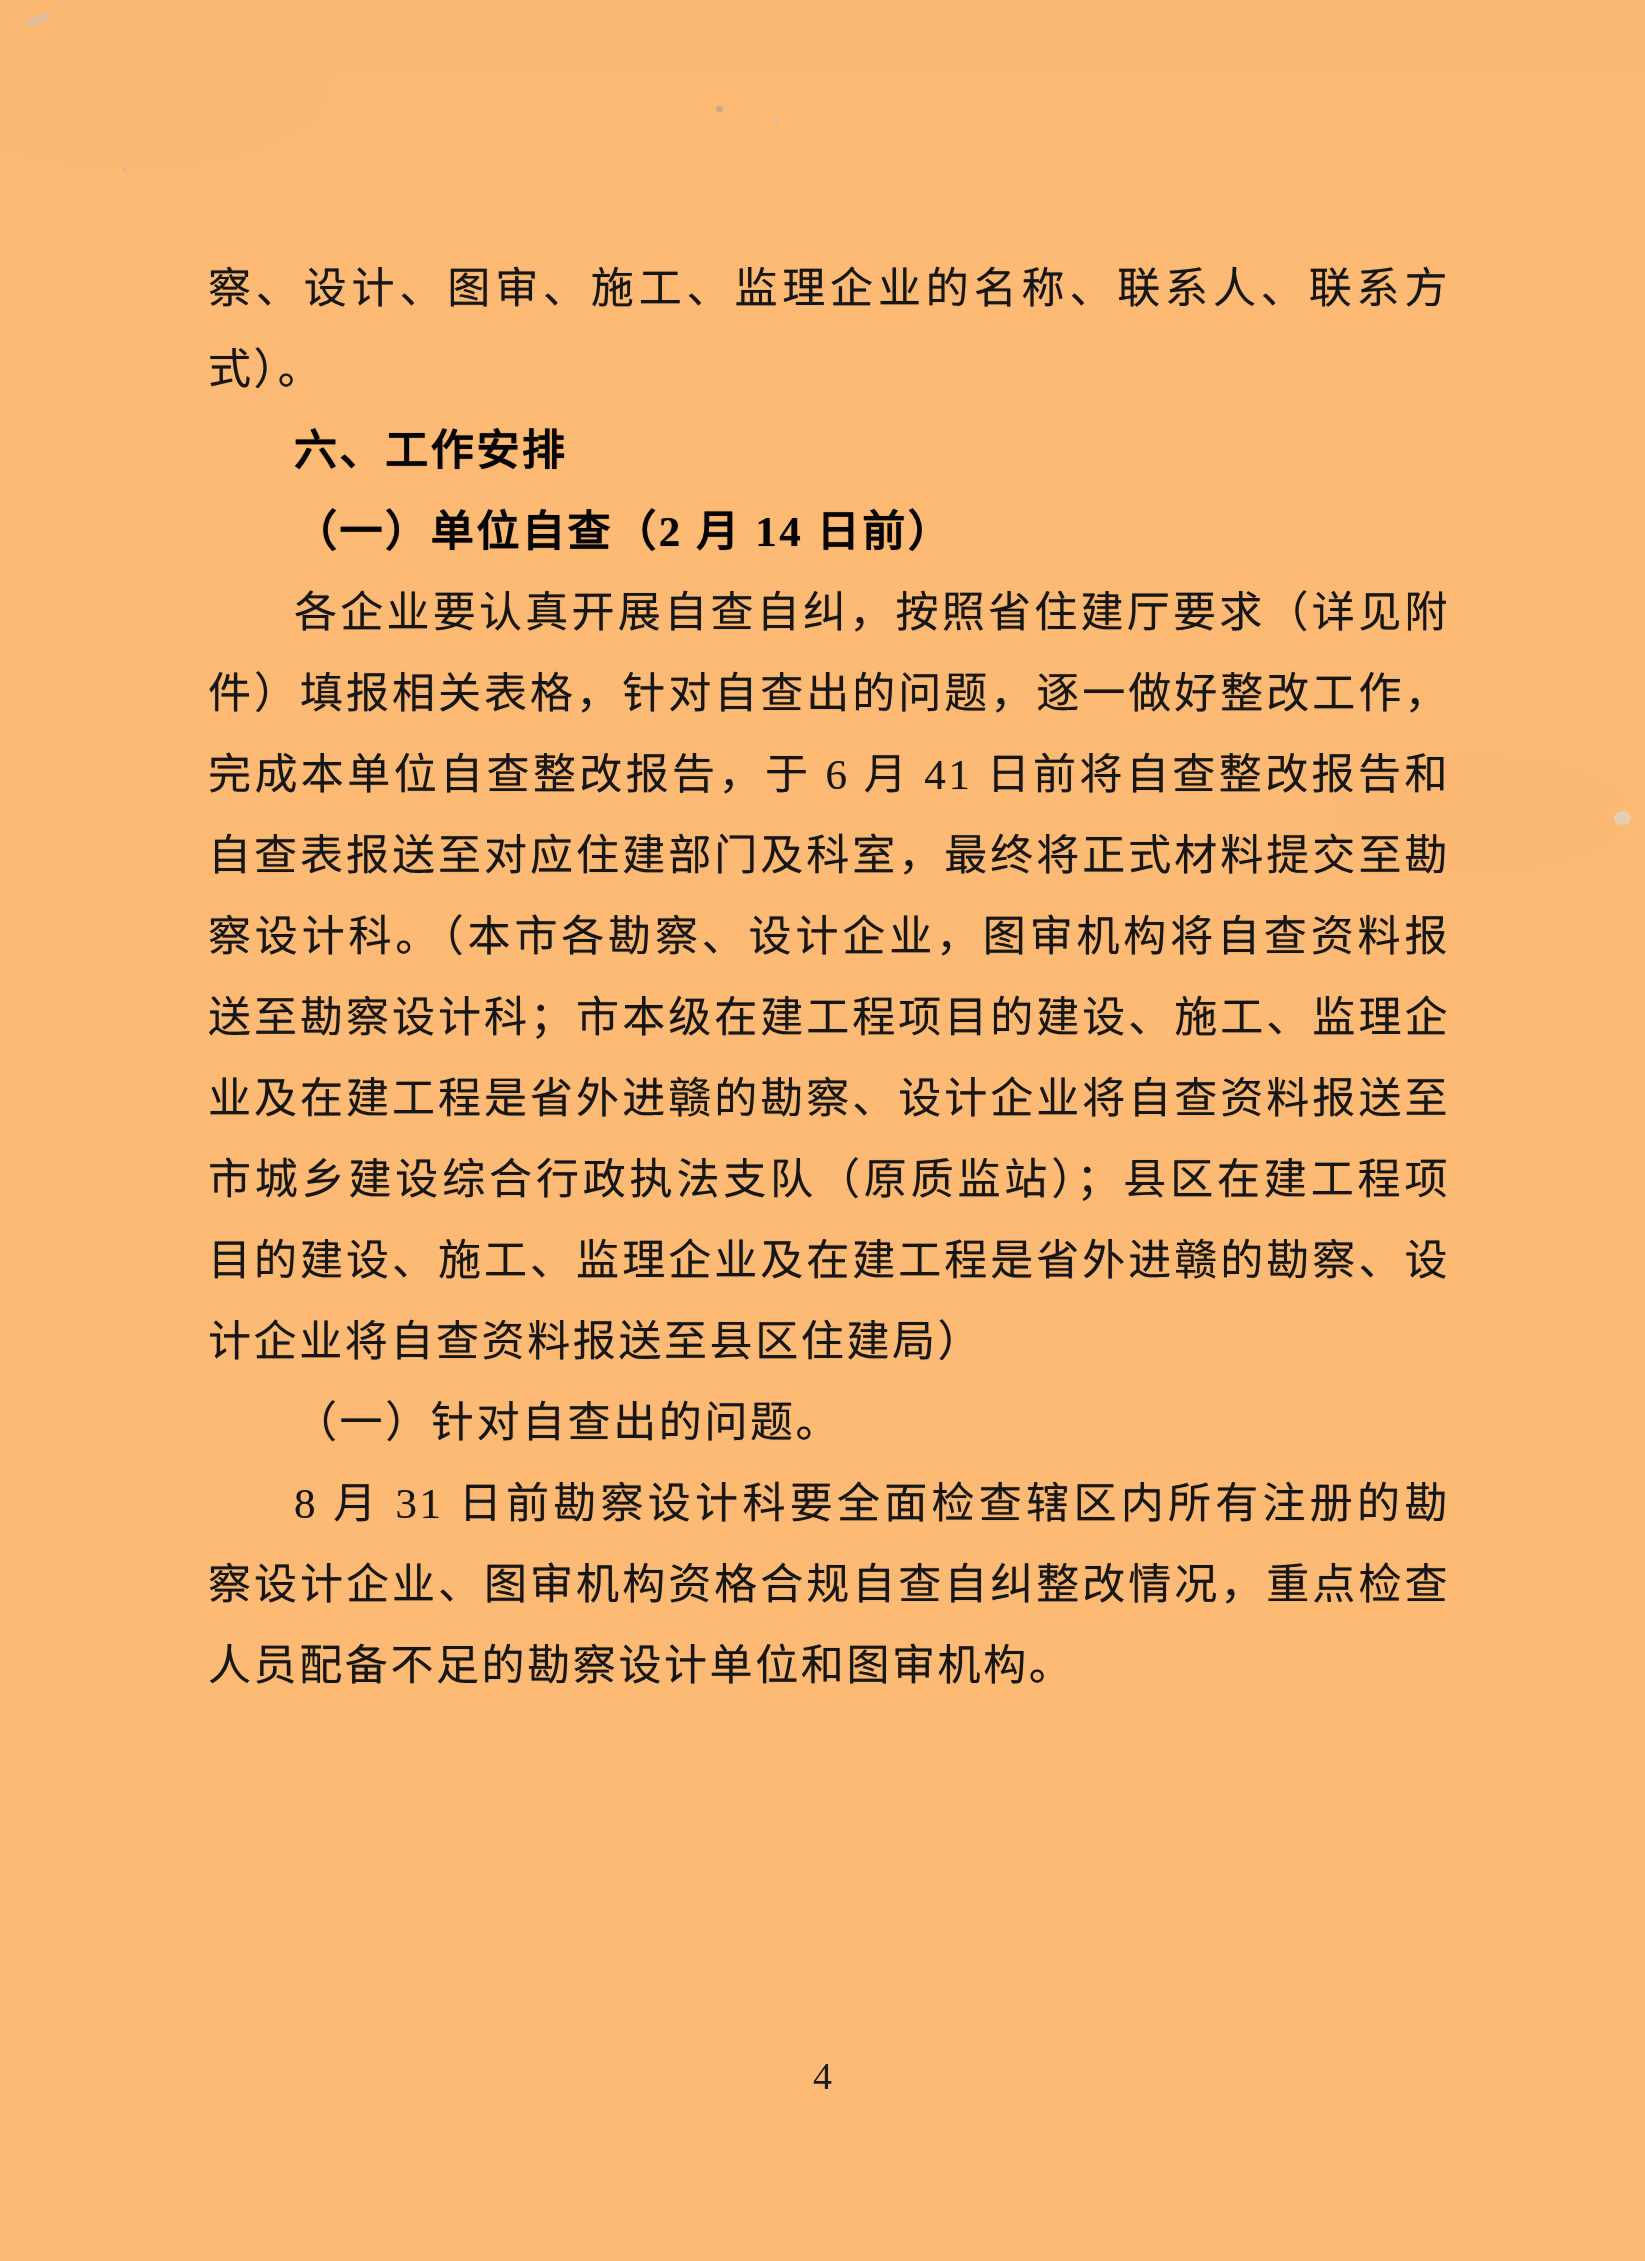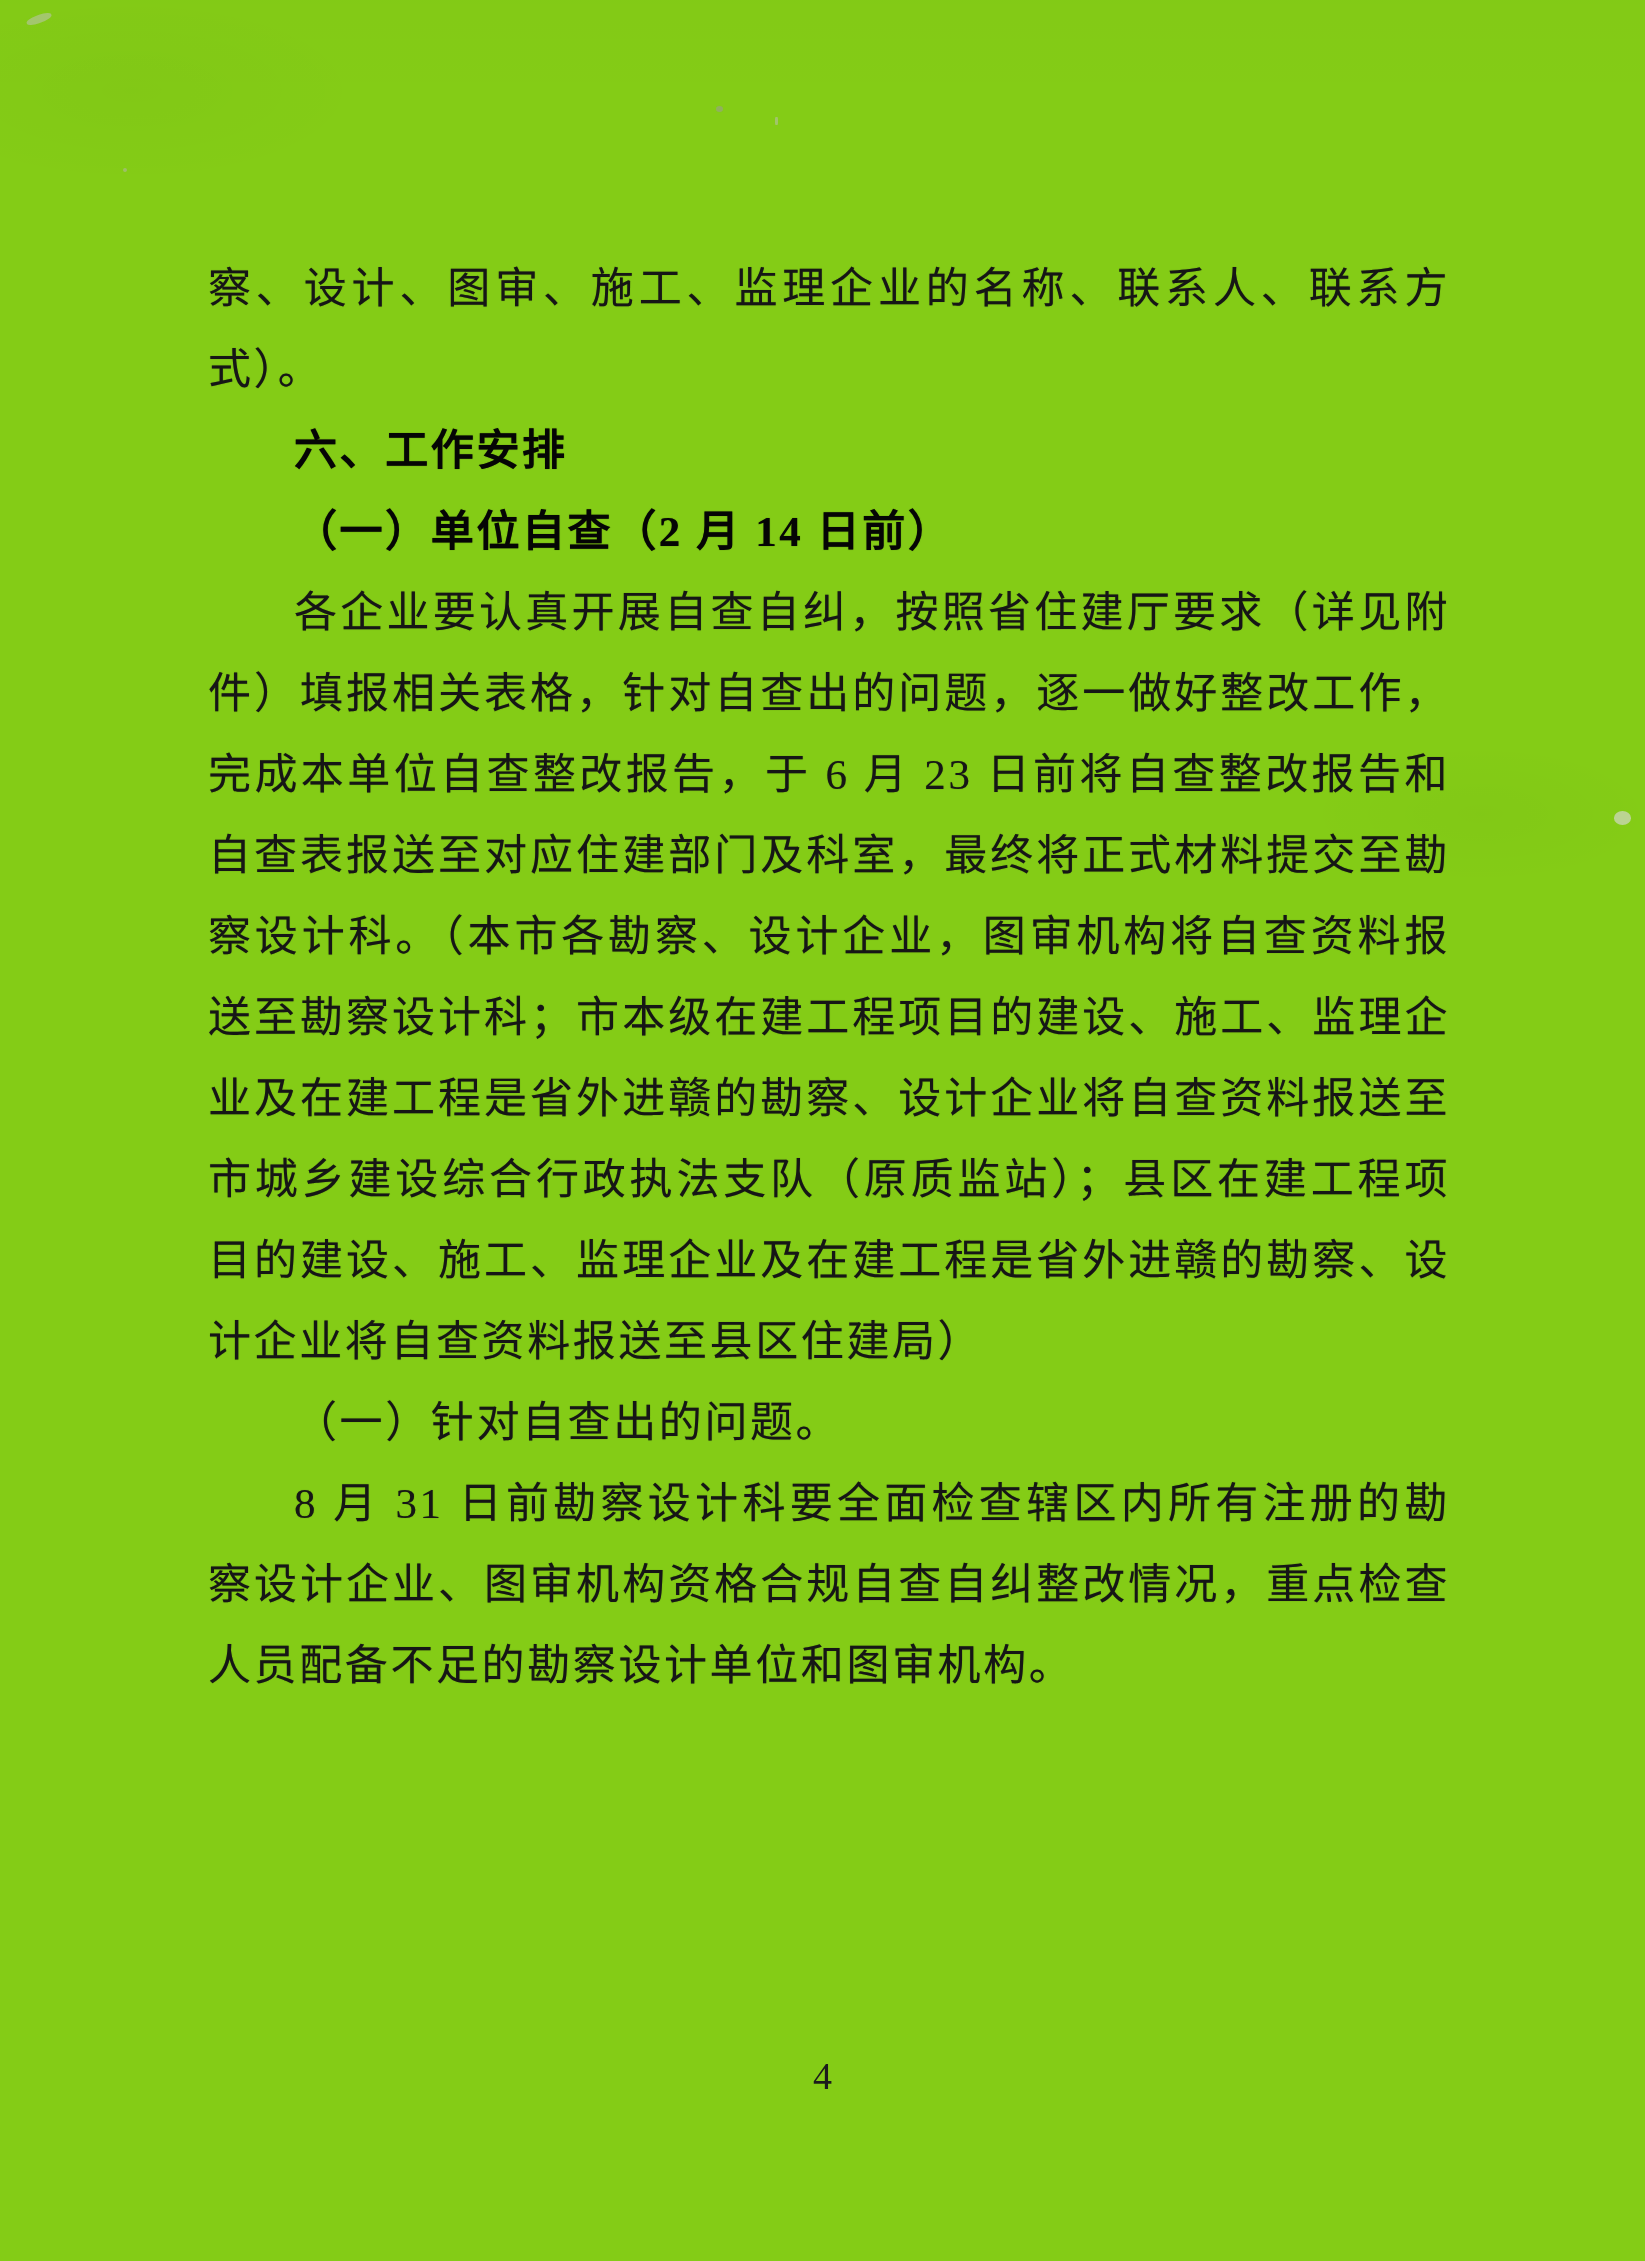--- a/index.html
+++ b/index.html
@@ -4,21 +4,21 @@
 <style>
   html, body {
     margin: 0;
     padding: 0;
     background: #ffffff;
   }
   .page {
     position: relative;
     width: 1645px;
     height: 2261px;
-    background: #84cc16;
+    background: #fdba74;
     overflow: hidden;
     font-family: "Liberation Serif", "DejaVu Serif", serif;
     color: #161616;
   }
   
   .page::before {
     content: "";
     position: absolute;
     inset: 0;
     background:
@@ -85,21 +85,21 @@
   <span class="speck speck-5"></span>
   <span class="speck speck-3"></span>
 
   <div class="content">
     <p class="block first-line-continuation">察、设计、图审、施工、监理企业的名称、联系人、联系方式）。</p>
 
     <p class="block heading">六、工作安排</p>
 
     <p class="block heading">（一）单位自查（2 月 14 日前）</p>
 
-    <p class="block">各企业要认真开展自查自纠，按照省住建厅要求（详见附件）填报相关表格，针对自查出的问题，逐一做好整改工作，完成本单位自查整改报告，于 6 月 23 日前将自查整改报告和自查表报送至对应住建部门及科室，最终将正式材料提交至勘察设计科。（本市各勘察、设计企业，图审机构将自查资料报送至勘察设计科；市本级在建工程项目的建设、施工、监理企业及在建工程是省外进赣的勘察、设计企业将自查资料报送至市城乡建设综合行政执法支队（原质监站）；县区在建工程项目的建设、施工、监理企业及在建工程是省外进赣的勘察、设计企业将自查资料报送至县区住建局）</p>
+    <p class="block">各企业要认真开展自查自纠，按照省住建厅要求（详见附件）填报相关表格，针对自查出的问题，逐一做好整改工作，完成本单位自查整改报告，于 6 月 41 日前将自查整改报告和自查表报送至对应住建部门及科室，最终将正式材料提交至勘察设计科。（本市各勘察、设计企业，图审机构将自查资料报送至勘察设计科；市本级在建工程项目的建设、施工、监理企业及在建工程是省外进赣的勘察、设计企业将自查资料报送至市城乡建设综合行政执法支队（原质监站）；县区在建工程项目的建设、施工、监理企业及在建工程是省外进赣的勘察、设计企业将自查资料报送至县区住建局）</p>
 
 
 
     <p class="block">（一）针对自查出的问题。</p>
 
     <p class="block">8 月 31 日前勘察设计科要全面检查辖区内所有注册的勘察设计企业、图审机构资格合规自查自纠整改情况，重点检查人员配备不足的勘察设计单位和图审机构。</p>
   </div>
 
   <div class="page-number">4</div>
 </div>

